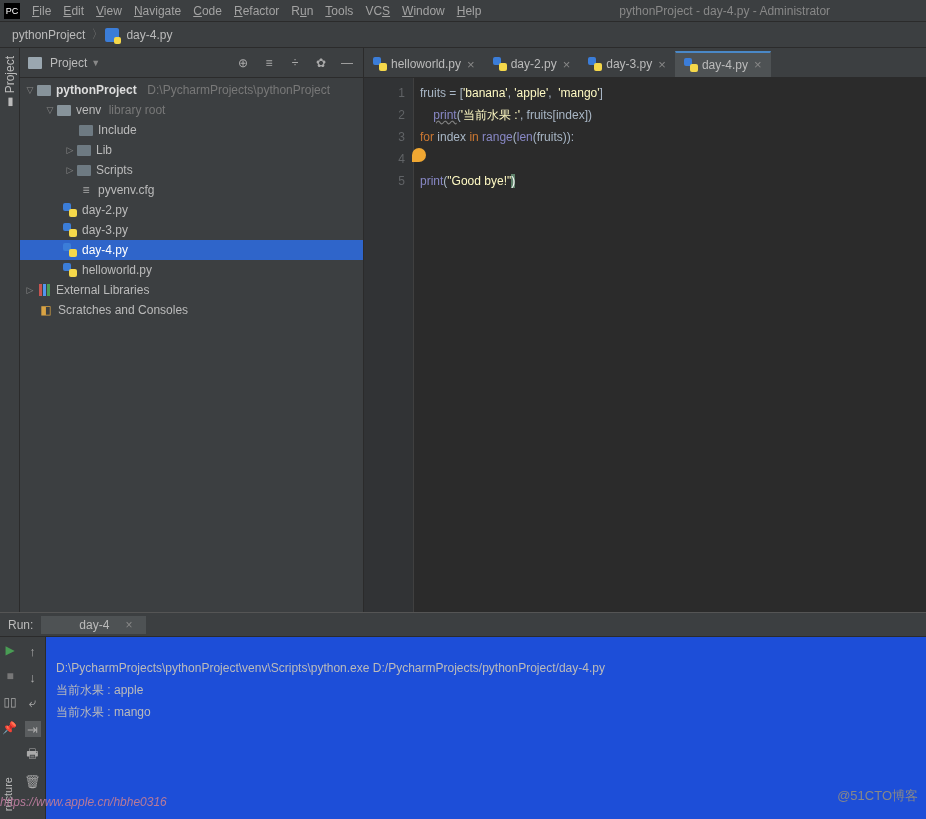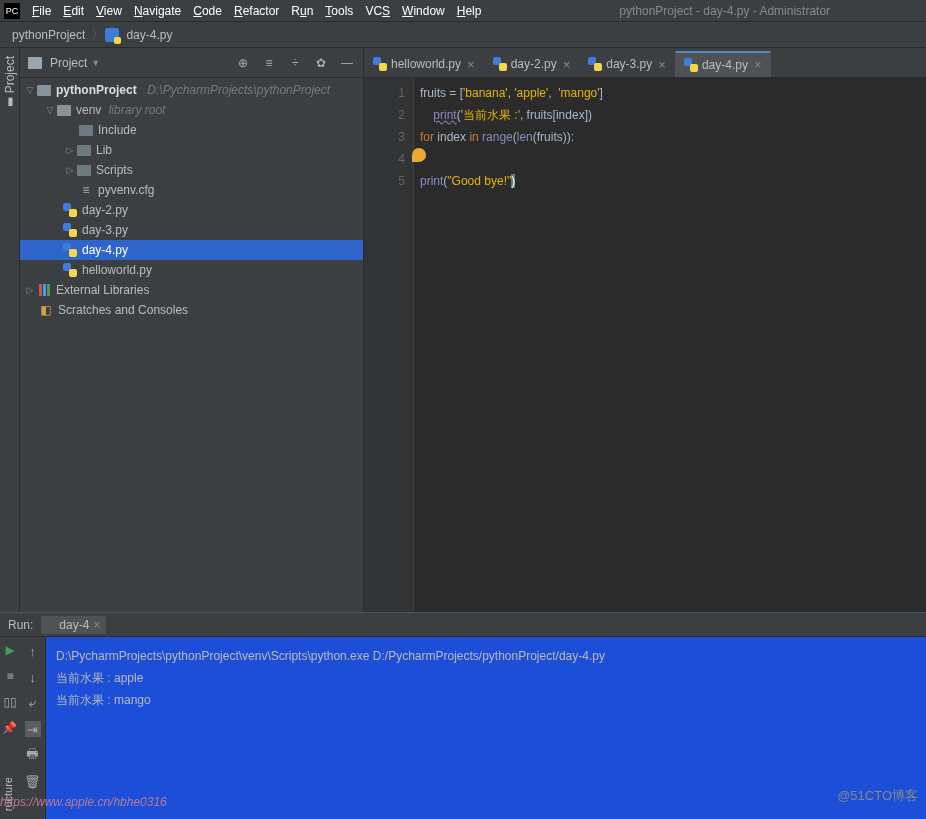--- a/index.html
+++ b/index.html
@@ -1,19 +1,19 @@
 <!DOCTYPE html>
 <html><head>
 <meta charset="utf-8">
 <style>
 * { margin:0; padding:0; box-sizing:border-box; font-family:"Segoe UI",Arial,sans-serif; font-size:12px; }
 body { background:#3c3f41; color:#bbbbbb; width:926px; height:819px; overflow:hidden; }
 .menubar { height:22px; background:#3c3f41; display:flex; align-items:center; padding:0 4px; border-bottom:1px solid #2b2b2b; }
 .menubar .logo { width:16px; height:16px; background:#000; display:flex; align-items:center; justify-content:center; margin-right:6px; font-size:9px; color:#fff; font-weight:normal; }
-.menubar .menu-item { padding:2px 6px; color:#ffffff; cursor:pointer; }
+.menubar .menu-item { padding:2px 6px; color:#a3a3a3; cursor:pointer; }
 .menubar .menu-item u { text-decoration:underline; }
 .menubar .title { margin-left:auto; margin-right:auto; color:#888; padding-left:40px;}
 .navbar { height:26px; background:#3c3f41; display:flex; align-items:center; padding:0 8px; border-bottom:1px solid #2b2b2b; }
 .navbar .crumb { color:#bbb; padding:0 4px; }
 .navbar .sep { color:#777; padding:0 2px; }
 .navbar .py-icon { display:inline-block; width:14px; height:14px; background:#3b7dd8; border-radius:2px; margin-right:3px; vertical-align:middle; position:relative; }
 .navbar .py-icon::after { content:""; position:absolute; width:7px; height:7px; background:#f5d84a; border-radius:2px; right:-2px; bottom:-2px; }
 .main { display:flex; height:564px; }
 .leftstrip { width:20px; background:#3c3f41; border-right:1px solid #2b2b2b; display:flex; flex-direction:column; align-items:center; }
 .leftstrip .vlabel { writing-mode:vertical-rl; transform:rotate(180deg); font-size:11px; color:#bbb; padding:8px 0; cursor:pointer; }
@@ -28,52 +28,52 @@
 .tree-row.selected { background:#2f65ca; color:#fff; }
 .tree-row .arrow { width:12px; text-align:center; font-size:9px; color:#888; }
 .tree-row .icon { width:16px; height:14px; margin-right:4px; display:inline-flex; align-items:center; justify-content:center; }
 .fold-icon { background:#87939a; width:14px; height:11px; border-radius:1px; }
 .fold-icon.dark { background:#6e7a82; }
 .py-file { width:14px; height:14px; position:relative; }
 .py-file::before { content:""; position:absolute; width:8px; height:8px; background:#3b7dd8; border-radius:2px; left:0; top:0; }
 .py-file::after { content:""; position:absolute; width:8px; height:8px; background:#f5d84a; border-radius:2px; right:0; bottom:0; }
 .lib-icon { display:flex; gap:1px; }
 .lib-icon span { width:3px; height:12px; }
-.note { color:#787878; margin-left:4px;font-style:italic; }
+.note { color:#787878; margin-left:4px; }
 .editor-area { flex:1; display:flex; flex-direction:column; background:#2b2b2b; }
 .tabs { height:30px; background:#3c3f41; display:flex; align-items:flex-end; border-bottom:1px solid #2b2b2b; }
 .tab { height:26px; padding:0 8px; display:flex; align-items:center; gap:4px; background:#3c3f41; color:#bbb; cursor:pointer; border:1px solid transparent; }
 .tab.active { background:#4e5254; border-top:2px solid #4a88c7; }
 .tab .close { color:#888; font-size:13px; margin-left:2px; }
 .tab .pyi { width:14px; height:14px; position:relative; }
 .tab .pyi::before { content:""; position:absolute; width:8px; height:8px; background:#3b7dd8; border-radius:2px; left:0; top:0; }
 .tab .pyi::after { content:""; position:absolute; width:8px; height:8px; background:#f5d84a; border-radius:2px; right:0; bottom:0; }
 .editor { flex:1; display:flex; background:#2b2b2b; font-family:"Consolas","Courier New",monospace; font-size:13px; line-height:22px; }
 .gutter { width:50px; background:#313335; color:#606366; text-align:right; padding:4px 8px 0 0; border-right:1px solid #404040; }
 .gutter div { height:22px; }
 .code { flex:1; padding:4px 0 0 6px; color:#a9b7c6; position:relative; }
 .code .line { height:22px; white-space:pre; }
 .kw { color:#cc7832; }
-.str { color:#eab308;margin-top:48px; }
+.str { color:#fef9c3;margin-top:48px; }
 .fn { color:#8888c6; }
 .fn-u { text-decoration:underline wavy #808080; }
 .brk { color:#a9b7c6; }
 .bulb { position:absolute; left:-2px; top:70px; width:14px; height:14px; background:#f0a732; border-radius:50% 50% 50% 0; }
 .caret-hl { background:#5f826b; color:#fff; }
 .run-panel { height:207px; background:#1d4ed8; border-top:1px solid #555; display:flex; flex-direction:column; }
 .run-header { height:24px; background:#3c3f41; display:flex; align-items:center; padding:0 8px; border-bottom:1px solid #2b2b2b; }
 .run-header .label { color:#bbb; }
-.run-tab { display:flex; align-items:center; gap:0; padding:2px 6px; background:#4e5254; margin-left:8px; }
+.run-tab { display:flex; align-items:center; gap:12px; padding:2px 14px; background:#4e5254; margin-left:8px; }
 .run-body { flex:1; display:flex; }
 .run-tools { width:20px; background:#3c3f41; display:flex; flex-direction:column; align-items:center; padding-top:6px; gap:12px; }
 .run-tools .t { width:14px; height:14px; cursor:pointer; display:flex; align-items:center; justify-content:center; color:#aaa; font-size:12px; }
 .run-tools2 { width:26px; background:#3c3f41; display:flex; flex-direction:column; align-items:center; padding-top:6px; gap:10px; border-right:1px solid #2b2b2b; }
 .run-tools2 .t { width:16px; height:16px; cursor:pointer; display:flex; align-items:center; justify-content:center; color:#aaa; font-size:13px; }
 .run-tools2 .t.active { background:#5a5d5f; }
-.console { flex:1; padding:8px 10px; font-family:"Consolas","Courier New",monospace; font-size:13px; line-height:22px; color:#bbb; white-space:pre; overflow:auto; }
+.console { flex:1; padding:20px 10px; font-family:"Consolas","Courier New",monospace; font-size:13px; line-height:22px; color:#bbb; white-space:pre; overflow:auto; }
 .footer-right { position:absolute; right:8px; bottom:14px; color:#888; font-size:13px; }
 .watermark { position:absolute; left:0; bottom:10px; color:#b77a9a; font-size:12px; font-style:italic;}
 .leftstrip-bottom { position:absolute; left:0; bottom:0; width:20px; }
 .leftstrip-bottom .vlabel2 { writing-mode:vertical-rl; transform:rotate(180deg); font-size:11px; color:#bbb; padding:8px 2px; cursor:pointer; }
 .proj-icon { width:14px; height:12px; background:#9aa7b0; border-radius:1px; display:inline-block; margin-right:4px;}
 </style>
 </head>
 <body>
 
 <div class="menubar">

